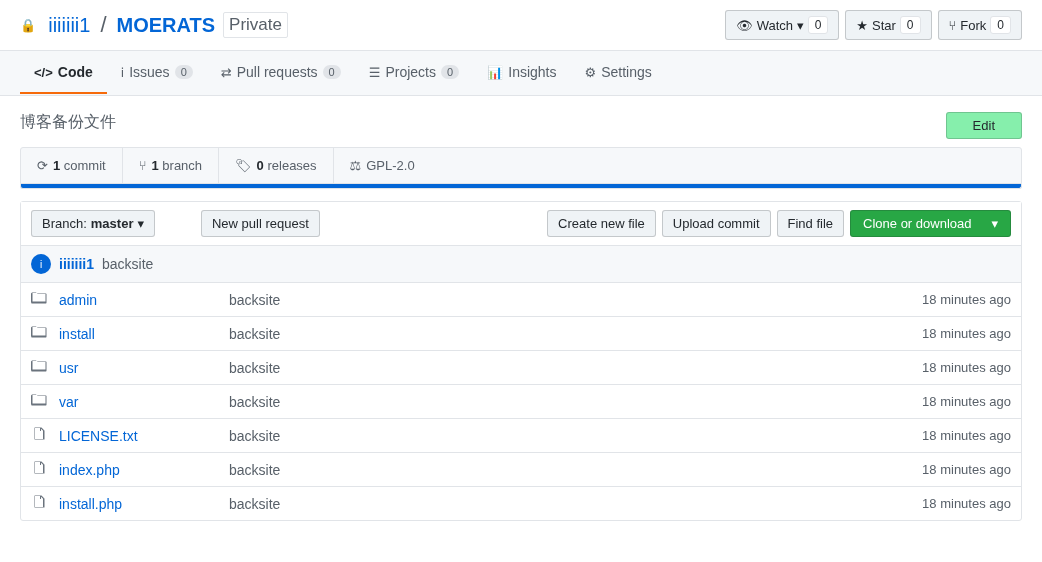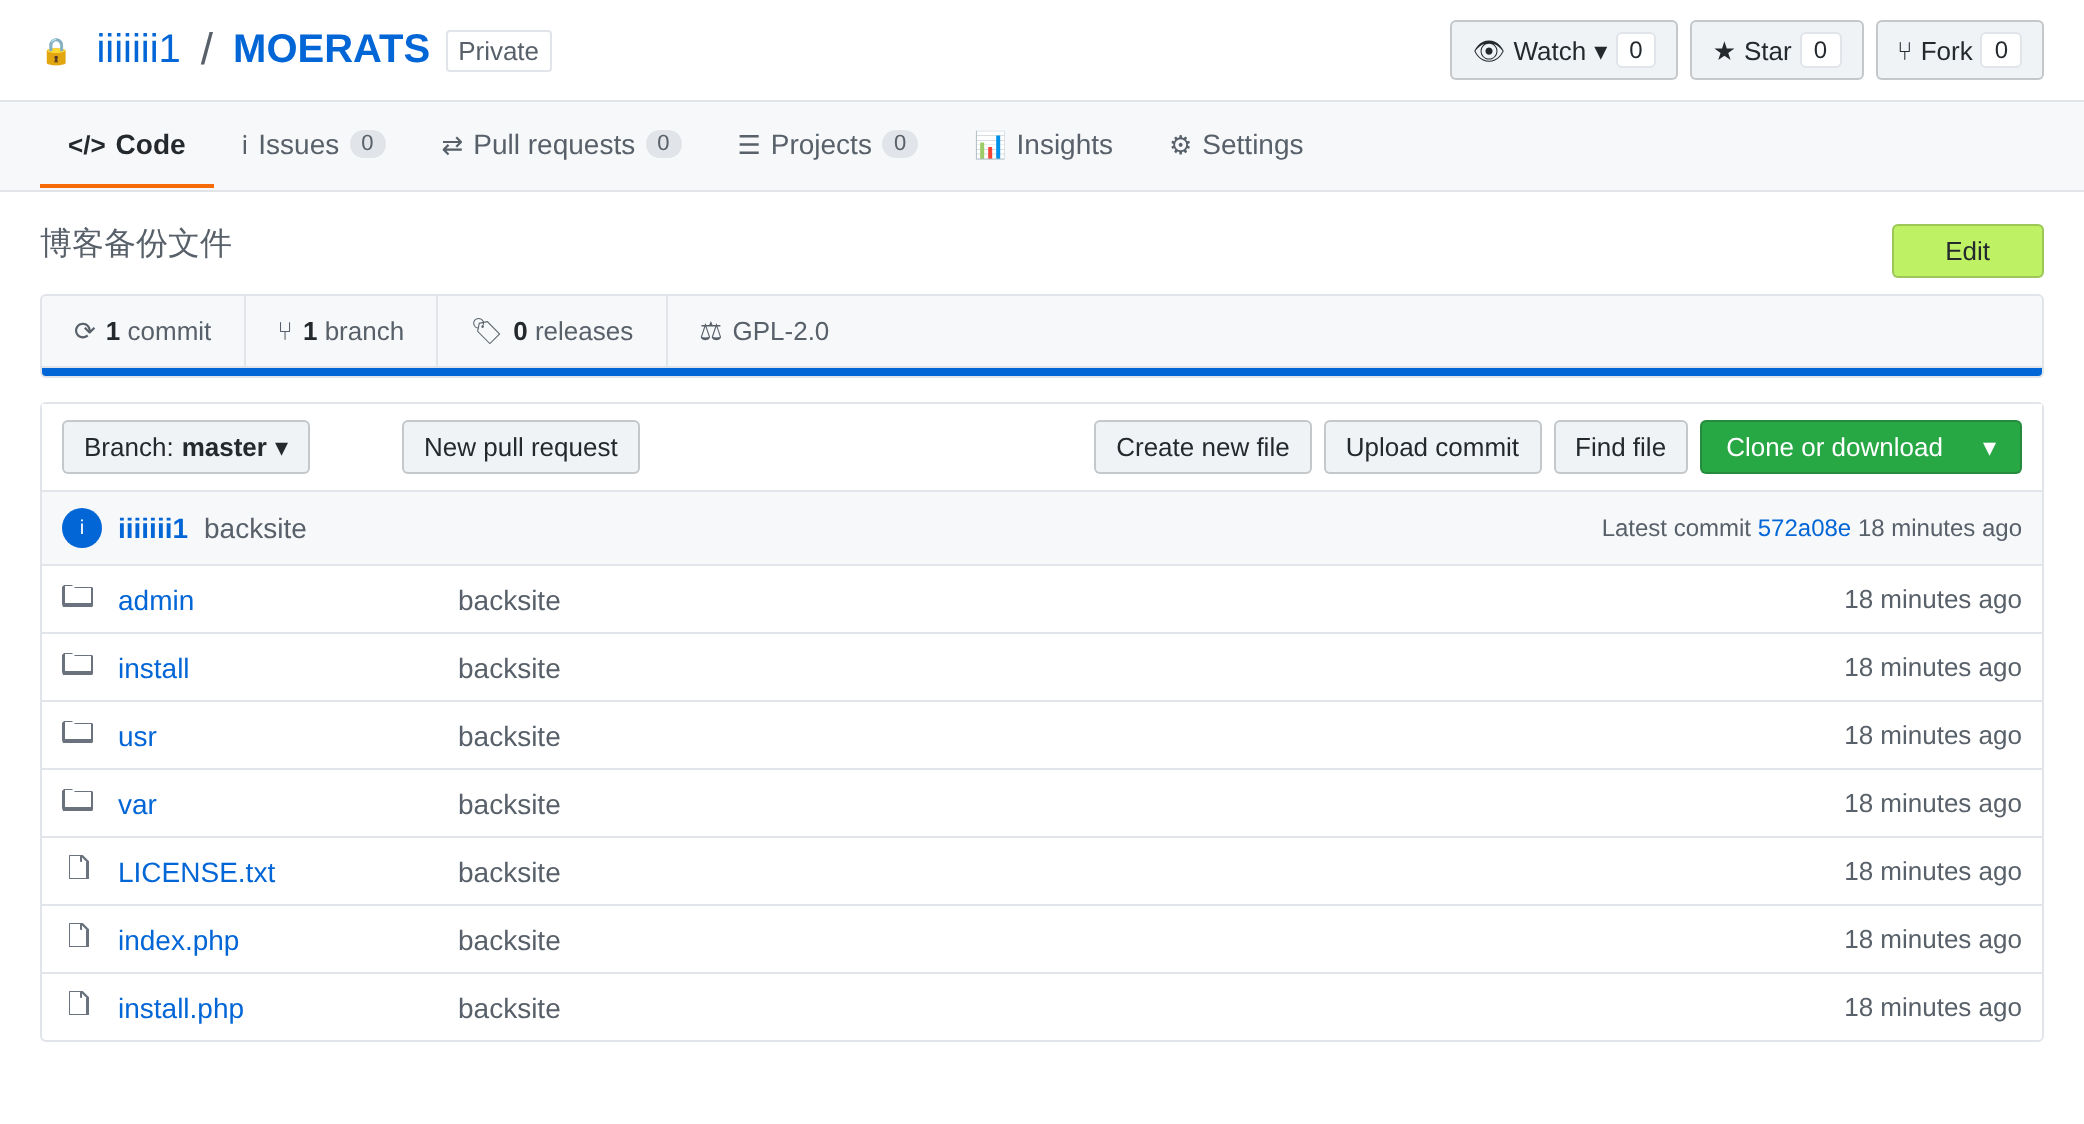--- a/index.html
+++ b/index.html
@@ -2,38 +2,38 @@
 <html><head>
   <meta charset="utf-8">
   <style>
     * { box-sizing: border-box; margin: 0; padding: 0; }
     body { font-family: -apple-system, BlinkMacSystemFont, "Segoe UI", Helvetica, Arial, sans-serif; font-size: 14px; color: #24292e; background: #fff; }
     a { color: #0366d6; text-decoration: none; }
 
     
     .repo-header { display: flex; align-items: center; justify-content: space-between; padding: 10px 20px; border-bottom: 1px solid #e1e4e8; }
     .repo-title { display: flex; align-items: center; gap: 8px; font-size: 20px; }
-    .private-badge { font-size: 13px; color: #586069; border: 1px solid #e1e4e8; border-radius: 2px; padding: 2px 5px; font-weight: 500; }
+    .private-badge { font-size: 17px; color: #586069; border: 1px solid #e1e4e8; border-radius: 2px; padding: 2px 5px; font-weight: 500; }
     .repo-actions { display: flex; align-items: center; gap: 6px; }
     .action-btn { display: flex; align-items: center; gap: 4px; padding: 5px 10px; font-size: 13px; color: #24292e; background: #eff3f6; border: 1px solid rgba(27,31,35,0.2); border-radius: 3px; cursor: pointer; white-space: nowrap; }
     .action-count { background: #fff; border: 1px solid #e1e4e8; border-radius: 3px; padding: 1px 6px; font-size: 12px; color: #24292e; }
 
     
     .repo-nav { display: flex; align-items: center; padding: 0 20px; border-bottom: 1px solid #e1e4e8; background: #f6f8fa; }
     .nav-tab { display: flex; align-items: center; gap: 5px; padding: 12px 14px; font-size: 14px; color: #586069; border-bottom: 2px solid transparent; cursor: pointer; white-space: nowrap; }
     .nav-tab.active { color: #24292e; border-bottom: 2px solid #f66a0a; font-weight: 600; }
     .nav-badge { background: #e1e4e8; border-radius: 20px; padding: 1px 6px; font-size: 11px; color: #586069; }
 
     
     .content { padding: 16px 20px; }
 
     
     .repo-desc-row { display: flex; align-items: flex-start; justify-content: space-between; margin-bottom: 8px; }
     .repo-description { font-size: 16px; color: #586069; }
-    .edit-btn { padding: 5px 26px; font-size: 13px; color: #24292e; background: #bef264; border: 1px solid rgba(27,31,35,0.2); border-radius: 3px; cursor: pointer; }
+    .edit-btn { padding: 5px 26px; font-size: 13px; color: #24292e; background: #86efac; border: 1px solid rgba(27,31,35,0.2); border-radius: 3px; cursor: pointer; }
     .manage-topics { font-size: 13px; color: #0366d6; margin-bottom: 16px; cursor: pointer; }
 
     
     .stats-bar { display: flex; align-items: center; border: 1px solid #e1e4e8; border-radius: 3px 3px 0 0; background: #f6f8fa; }
     .stat-item { display: flex; align-items: center; gap: 5px; padding: 10px 16px; font-size: 13px; color: #586069; border-right: 1px solid #e1e4e8; }
     .stat-item:last-child { border-right: none; }
     .stat-item .stat-num { color: #24292e; font-weight: 600; }
     .stat-item a { color: #586069; }
     .blue-bar { height: 5px; background: #0366d6; border-radius: 0; }
 
@@ -190,25 +190,20 @@
     </div>
 
     <div class="commit-row">
       <div class="commit-left">
         <div class="commit-avatar">
           <span>i</span>
         </div>
         <a href="#" class="commit-user">iiiiiii1</a>
         <a href="#" class="commit-msg">backsite</a>
       </div>
-      <div class="commit-right">
-        <span>Latest commit</span>
-        <a href="#" class="commit-sha">572a08e</a>
-        <span>18 minutes ago</span>
-      </div>
     </div>
 
     <div id="file-rows">
         <div class="file-row">
     <span class="file-icon"><svg width="16" height="16" viewBox="0 0 16 16" fill="#6a737d">
               <path fill-rule="evenodd" d="M.5 3l.5-.5h4l1 1H15l.5.5v9l-.5.5H.5L0 12V3.5zm1 .5v8h13V4H6.5l-1-1H1.5z"></path>
             </svg></span>
     <span class="file-name"><a href="#">admin</a></span>
     <span class="file-commit"><a href="#">backsite</a></span>
     <span class="file-time">18 minutes ago</span>

